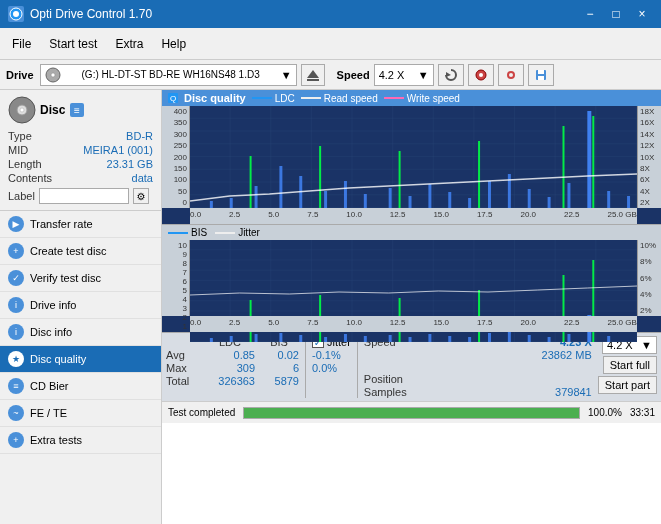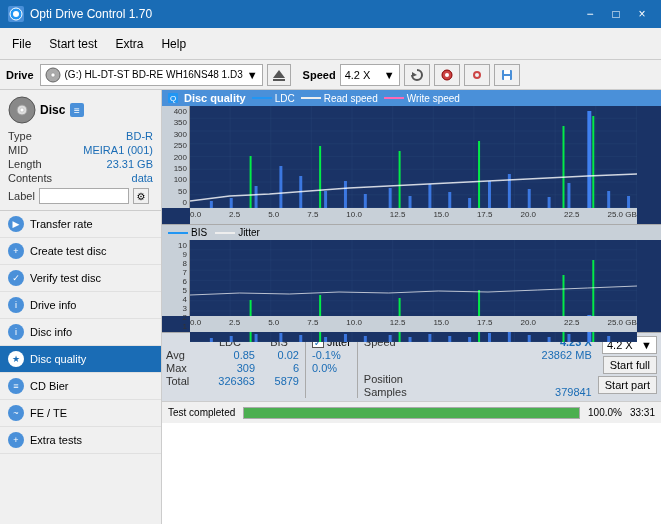--- a/index.html
+++ b/index.html
@@ -12,21 +12,21 @@
     .title-bar-controls { display: flex; gap: 4px; }
     .title-btn { width: 22px; height: 22px; background: transparent; border: 1px solid transparent; color: white; cursor: pointer; display: flex; align-items: center; justify-content: center; font-size: 12px; border-radius: 2px; }
 
     
     .menu-bar { background: #f0f0f0; display: flex; gap: 2px; padding: 2px 4px; border-bottom: 1px solid #ccc; height: 32px; align-items: center; }
     .menu-item { padding: 2px 8px; cursor: pointer; font-size: 12px; border-radius: 2px; }
 
     
     .toolbar { background: #f0f0f0; display: flex; align-items: center; gap: 4px; padding: 3px 6px; border-bottom: 1px solid #ccc; height: 30px; }
     .toolbar-label { font-size: 11px; font-weight: bold; margin-right: 2px; }
-    .drive-select { display: flex; align-items: center; background: white; border: 1px solid #aaa; padding: 1px 4px; font-size: 11px; gap: 4px; min-width: 210px; height: 22px; }
+    .drive-select { display: flex; align-items: center; background: white; border: 1px solid #aaa; padding: 1px 4px; font-size: 11px; gap: 21px; min-width: 210px; height: 22px; }
     .eject-btn { width: 24px; height: 22px; background: #f0f0f0; border: 1px solid #aaa; cursor: pointer; display: flex; align-items: center; justify-content: center; }
     .speed-label { font-size: 11px; font-weight: bold; margin-left: 8px; }
     .speed-select { background: white; border: 1px solid #aaa; padding: 1px 4px; font-size: 11px; height: 22px; min-width: 60px; display: flex; align-items: center; justify-content: space-between; cursor: pointer; }
     .toolbar-icon-btn { width: 26px; height: 22px; background: #f0f0f0; border: 1px solid #aaa; cursor: pointer; display: flex; align-items: center; justify-content: center; font-size: 14px; }
 
     
     .main { display: flex; height: calc(524px - 80px); }
 
     
     .sidebar { width: 162px; background: #f0f0f0; border-right: 1px solid #ccc; display: flex; flex-direction: column; }
@@ -259,20 +259,31 @@
         <span>350</span>
         <span>300</span>
         <span>250</span>
         <span>200</span>
         <span>150</span>
         <span>100</span>
         <span>50</span>
         <span>0</span>
       </div>
 
+      <div style="position:absolute;right:0;top:0;bottom:16px;width:24px;background:#c8d0d8;display:flex;flex-direction:column;justify-content:space-between;padding:1px 2px;align-items:flex-start;font-size:8px;color:#333;border-left:1px solid #999;z-index:2;">
+        <span>18X</span>
+        <span>16X</span>
+        <span>14X</span>
+        <span>12X</span>
+        <span>10X</span>
+        <span>8X</span>
+        <span>6X</span>
+        <span>4X</span>
+        <span>2X</span>
+      </div>
 
       <svg style="position:absolute;left:28px;right:24px;top:0;bottom:16px;width:calc(100% - 52px);height:102px;" viewBox="0 0 450 102" preserveAspectRatio="none">
 
         <defs>
           <pattern id="grid1" width="40.9" height="12.75" patternUnits="userSpaceOnUse">
             <line x1="40.9" y1="0" x2="40.9" y2="102" stroke="#2a4a7a" stroke-width="0.5"></line>
             <line x1="0" y1="12.75" x2="450" y2="12.75" stroke="#2a4a7a" stroke-width="0.5"></line>
           </pattern>
         </defs>
         <rect width="450" height="102" fill="#1a3366"></rect>
@@ -344,20 +355,27 @@
         <span>8</span>
         <span>7</span>
         <span>6</span>
         <span>5</span>
         <span>4</span>
         <span>3</span>
         <span>2</span>
         <span>1</span>
       </div>
 
+      <div style="position:absolute;right:0;top:0;bottom:16px;width:24px;background:#c8d0d8;display:flex;flex-direction:column;justify-content:space-between;padding:1px 2px;align-items:flex-start;font-size:8px;color:#333;border-left:1px solid #999;z-index:2;">
+        <span>10%</span>
+        <span>8%</span>
+        <span>6%</span>
+        <span>4%</span>
+        <span>2%</span>
+      </div>
 
       <svg style="position:absolute;left:28px;right:24px;top:0;bottom:16px;width:calc(100% - 52px);height:102px;" viewBox="0 0 450 102" preserveAspectRatio="none">
         <defs>
           <pattern id="grid2" width="40.9" height="10.2" patternUnits="userSpaceOnUse">
             <line x1="40.9" y1="0" x2="40.9" y2="102" stroke="#2a4a7a" stroke-width="0.5"></line>
             <line x1="0" y1="10.2" x2="450" y2="10.2" stroke="#2a4a7a" stroke-width="0.5"></line>
           </pattern>
         </defs>
         <rect width="450" height="102" fill="#1a3366"></rect>
         <rect width="450" height="102" fill="url(#grid2)"></rect>

